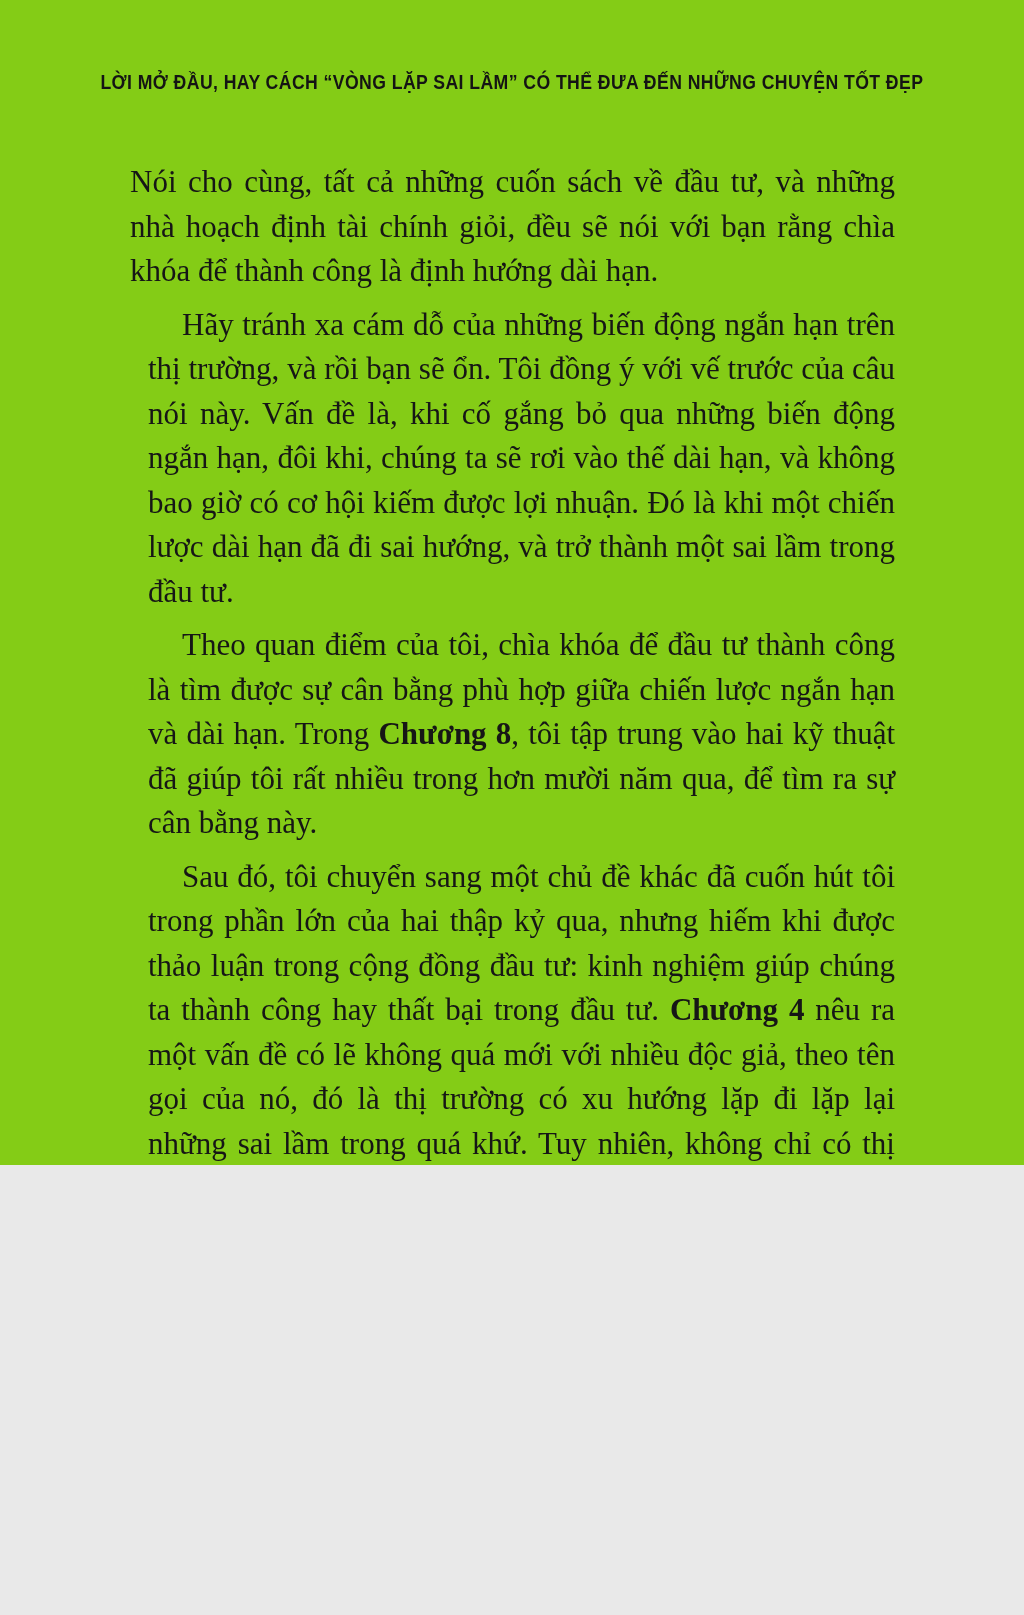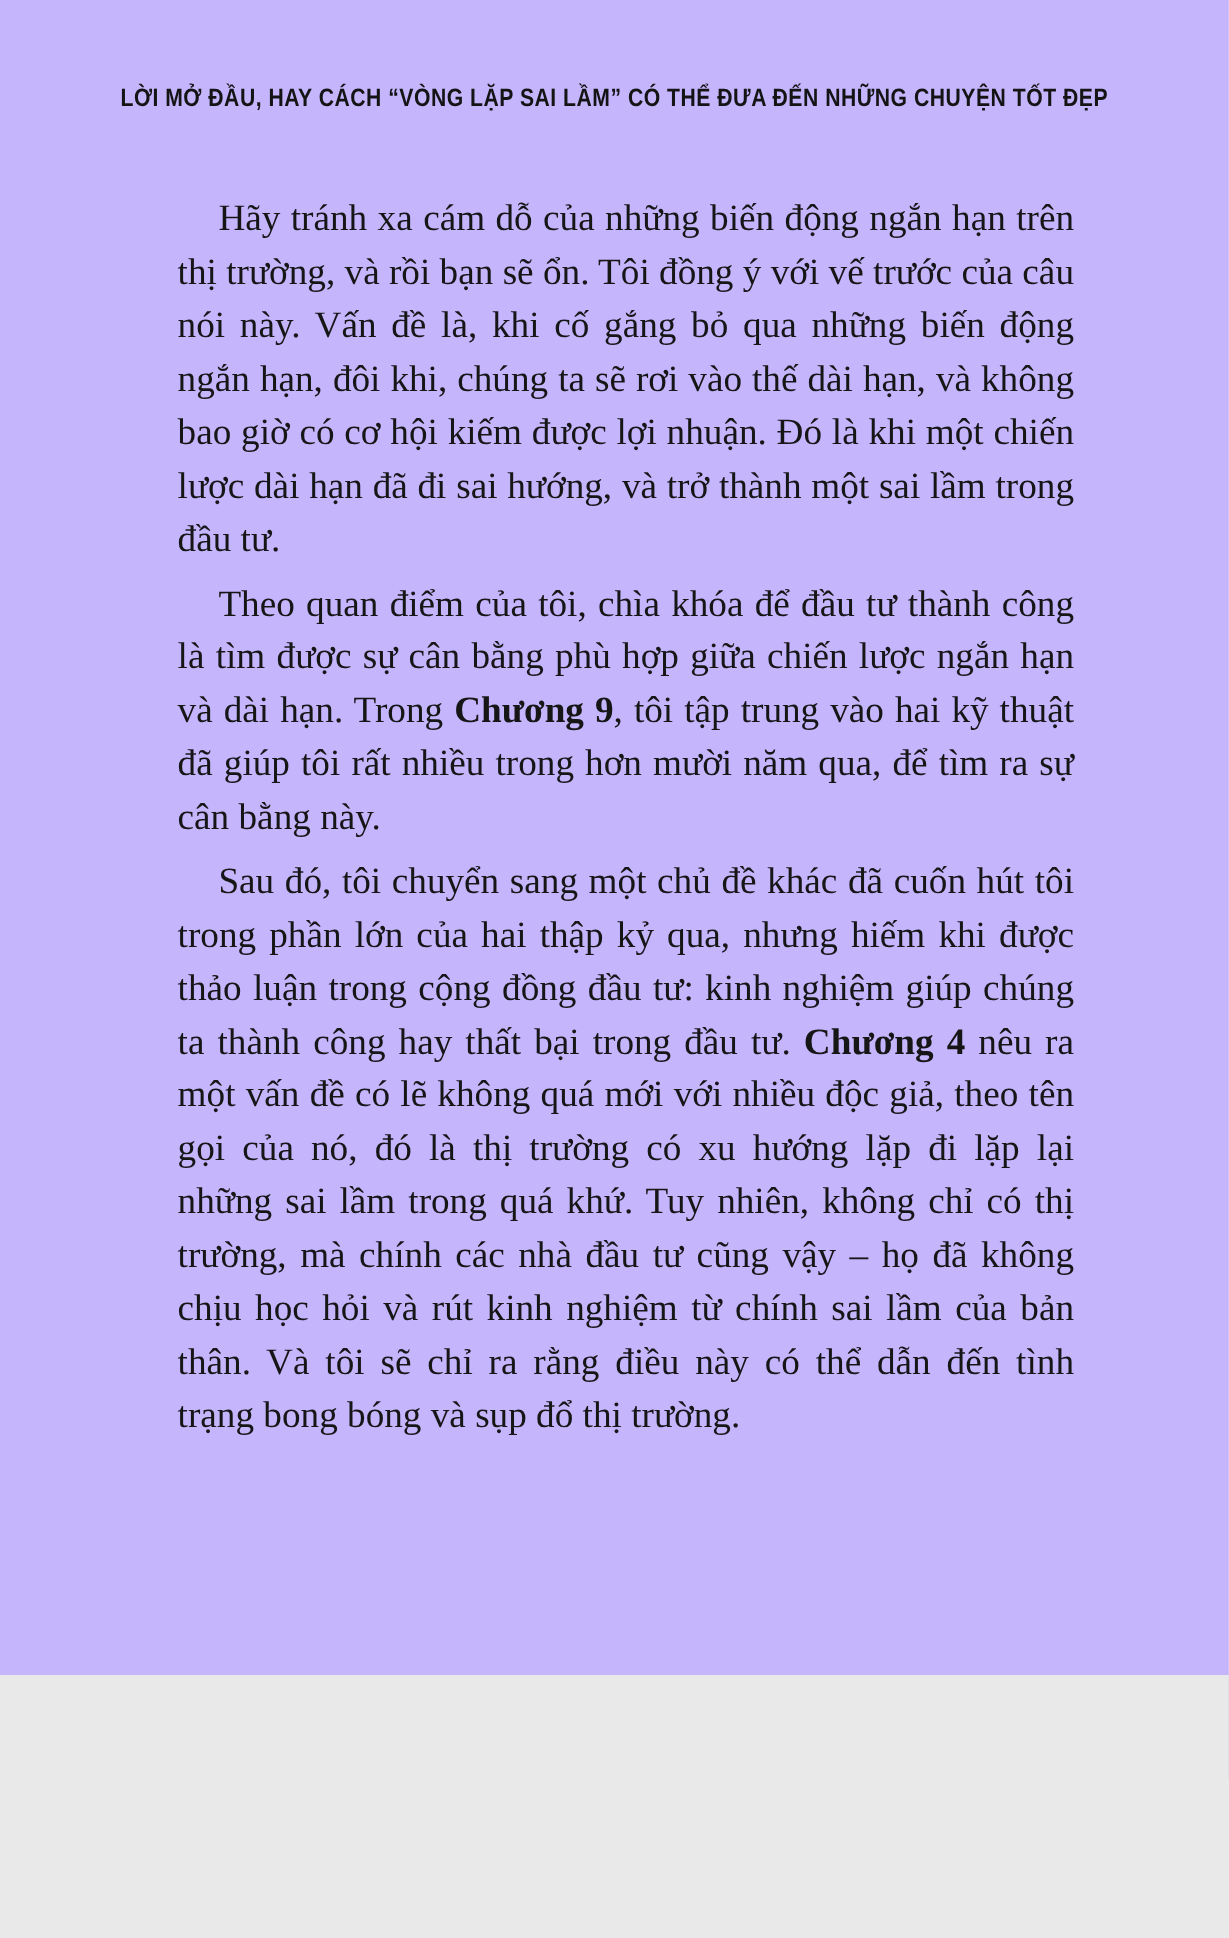--- a/index.html
+++ b/index.html
@@ -3,23 +3,23 @@
 <meta charset="utf-8">
 <style>
   html, body {
     margin: 0;
     padding: 0;
     background: #e9e9e9;
   }
   .page {
     position: relative;
     width: 1024px;
-    height: 1396px;
+    height: 1165px;
     margin: 0 auto;
-    background: #c4b5fd;
+    background: #84cc16;
     overflow: hidden;
     font-family: "Liberation Serif", serif;
   }
   .running-head {
     position: absolute;
     top: 70px;
     left: 0;
     width: 1024px;
     text-align: center;
     white-space: nowrap;
@@ -68,20 +68,21 @@
 </head>
 <body>
 
 <div class="page">
 
   <div class="running-head">
     <span class="head-inner">LỜI MỞ ĐẦU, HAY CÁCH “VÒNG LẶP SAI LẦM” CÓ THỂ ĐƯA ĐẾN NHỮNG CHUYỆN TỐT ĐẸP</span>
   </div>
 
   <div class="body-text">
+      <p><span>Nói cho cùng, tất cả những cuốn sách về đầu tư, và những nhà hoạch định tài chính giỏi, đều sẽ nói với bạn rằng chìa khóa để thành công là định hướng dài hạn.</span></p>
       <p class="indent"><span>Hãy tránh xa cám dỗ của những biến động ngắn hạn trên thị trường, và rồi bạn sẽ ổn. Tôi đồng ý với vế trước của câu nói này. Vấn đề là, khi cố gắng bỏ qua những biến động ngắn hạn, đôi khi, chúng ta sẽ rơi vào thế dài hạn, và không bao giờ có cơ hội kiếm được lợi nhuận. Đó là khi một chiến lược dài hạn đã đi sai hướng, và trở thành một sai lầm trong đầu tư.</span></p>
-      <p class="indent"><span>Theo quan điểm của tôi, chìa khóa để đầu tư thành công là tìm được sự cân bằng phù hợp giữa chiến lược ngắn hạn và dài hạn. Trong </span><b>Chương 9</b><span>, tôi tập trung vào hai kỹ thuật đã giúp tôi rất nhiều trong hơn mười năm qua, để tìm ra sự cân bằng này.</span></p>
+      <p class="indent"><span>Theo quan điểm của tôi, chìa khóa để đầu tư thành công là tìm được sự cân bằng phù hợp giữa chiến lược ngắn hạn và dài hạn. Trong </span><b>Chương 8</b><span>, tôi tập trung vào hai kỹ thuật đã giúp tôi rất nhiều trong hơn mười năm qua, để tìm ra sự cân bằng này.</span></p>
       <p class="indent"><span>Sau đó, tôi chuyển sang một chủ đề khác đã cuốn hút tôi trong phần lớn của hai thập kỷ qua, nhưng hiếm khi được thảo luận trong cộng đồng đầu tư: kinh nghiệm giúp chúng ta thành công hay thất bại trong đầu tư. </span><b>Chương 4</b><span> nêu ra một vấn đề có lẽ không quá mới với nhiều độc giả, theo tên gọi của nó, đó là thị trường có xu hướng lặp đi lặp lại những sai lầm trong quá khứ. Tuy nhiên, không chỉ có thị trường, mà chính các nhà đầu tư cũng vậy – họ đã không chịu học hỏi và rút kinh nghiệm từ chính sai lầm của bản thân. Và tôi sẽ chỉ ra rằng điều này có thể dẫn đến tình trạng bong bóng và sụp đổ thị trường.</span></p>
     </div>
 
   <div class="page-number">9</div>
 
 </div>
 
 </body></html>

